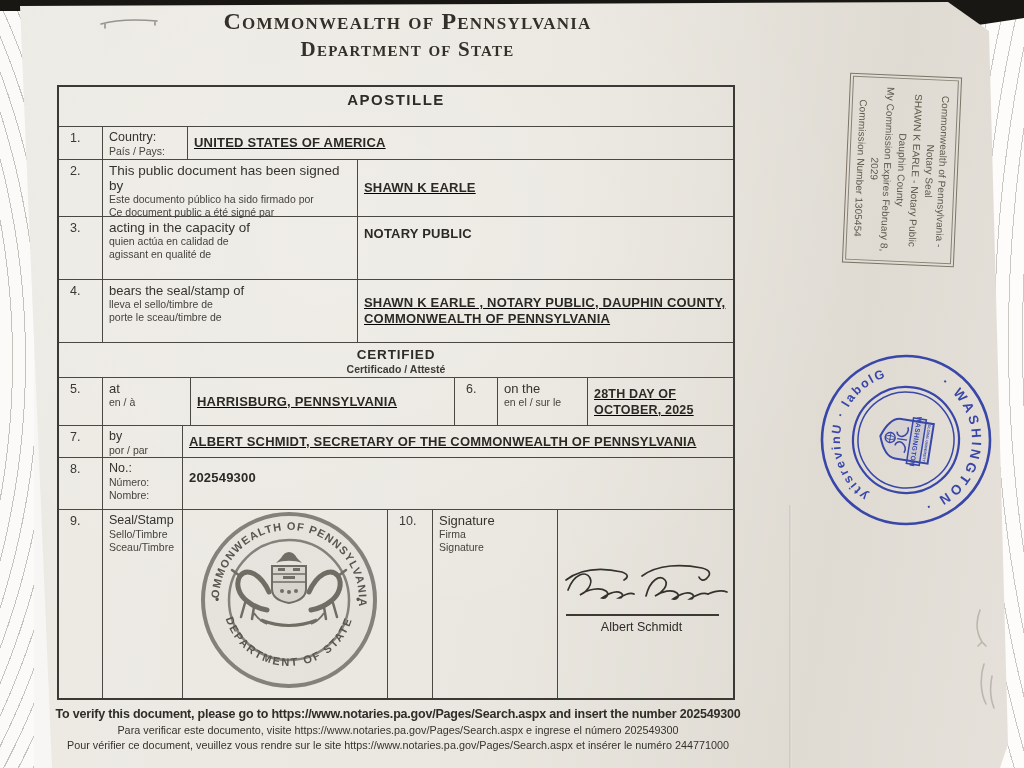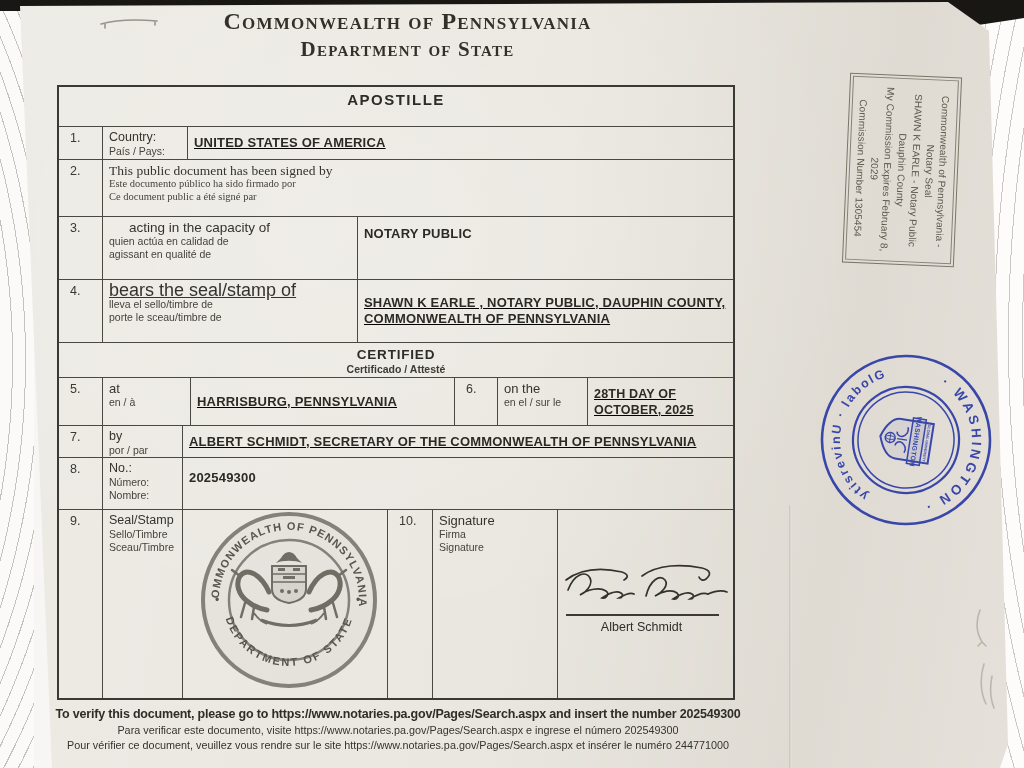--- a/index.html
+++ b/index.html
@@ -102,43 +102,46 @@
           <div class="lbl-main">Country:</div>
           <div class="lbl-sub">País / Pays:</div>
         </div>
         <div class="cell vcenter" style="flex:1;">
           <div class="val">UNITED STATES OF AMERICA</div>
         </div>
       </div>
 
       <div class="trow" style="top:73px;height:57px;">
         <div class="cell first num">2.</div>
-        <div class="cell" style="width:255px;font-family:Liberation Serif, serif;">
+        <div class="cell" style="width:255px;">
           <div class="lbl-main" style="font-size:13.5px;">This public document has been signed by</div>
           <div class="lbl-sub">Este documento público ha sido firmado por</div>
           <div class="lbl-sub">Ce document public a été signé par</div>
         </div>
+        <div class="cell vcenter" style="flex:1;">
+          <div class="val">SHAWN K EARLE</div>
+        </div>
       </div>
 
       <div class="trow" style="top:130px;height:63px;">
         <div class="cell first num">3.</div>
         <div class="cell" style="width:255px;">
-          <div class="lbl-main" style="font-size:13.5px;margin-left:20px;">acting in the capacity of</div>
+          <div class="lbl-main" style="font-size:13.5px;">acting in the capacity of</div>
           <div class="lbl-sub">quien actúa en calidad de</div>
           <div class="lbl-sub">agissant en qualité de</div>
         </div>
         <div class="cell" style="flex:1;">
           <div class="val" style="padding-top:6px;">NOTARY PUBLIC</div>
         </div>
       </div>
 
       <div class="trow" style="top:193px;height:63px;">
         <div class="cell first num">4.</div>
         <div class="cell" style="width:255px;">
-          <div class="lbl-main" style="font-size:18px;text-decoration:underline;">bears the seal/stamp of</div>
+          <div class="lbl-main" style="font-size:13px;">bears the seal/stamp of</div>
           <div class="lbl-sub">lleva el sello/timbre de</div>
           <div class="lbl-sub">porte le sceau/timbre de</div>
         </div>
         <div class="cell vcenter" style="flex:1;">
           <div class="val">SHAWN K EARLE , NOTARY PUBLIC, DAUPHIN COUNTY, COMMONWEALTH OF PENNSYLVANIA</div>
         </div>
       </div>
 
       <div class="trow" style="top:256px;height:35px;">
         <div class="cell first band">

